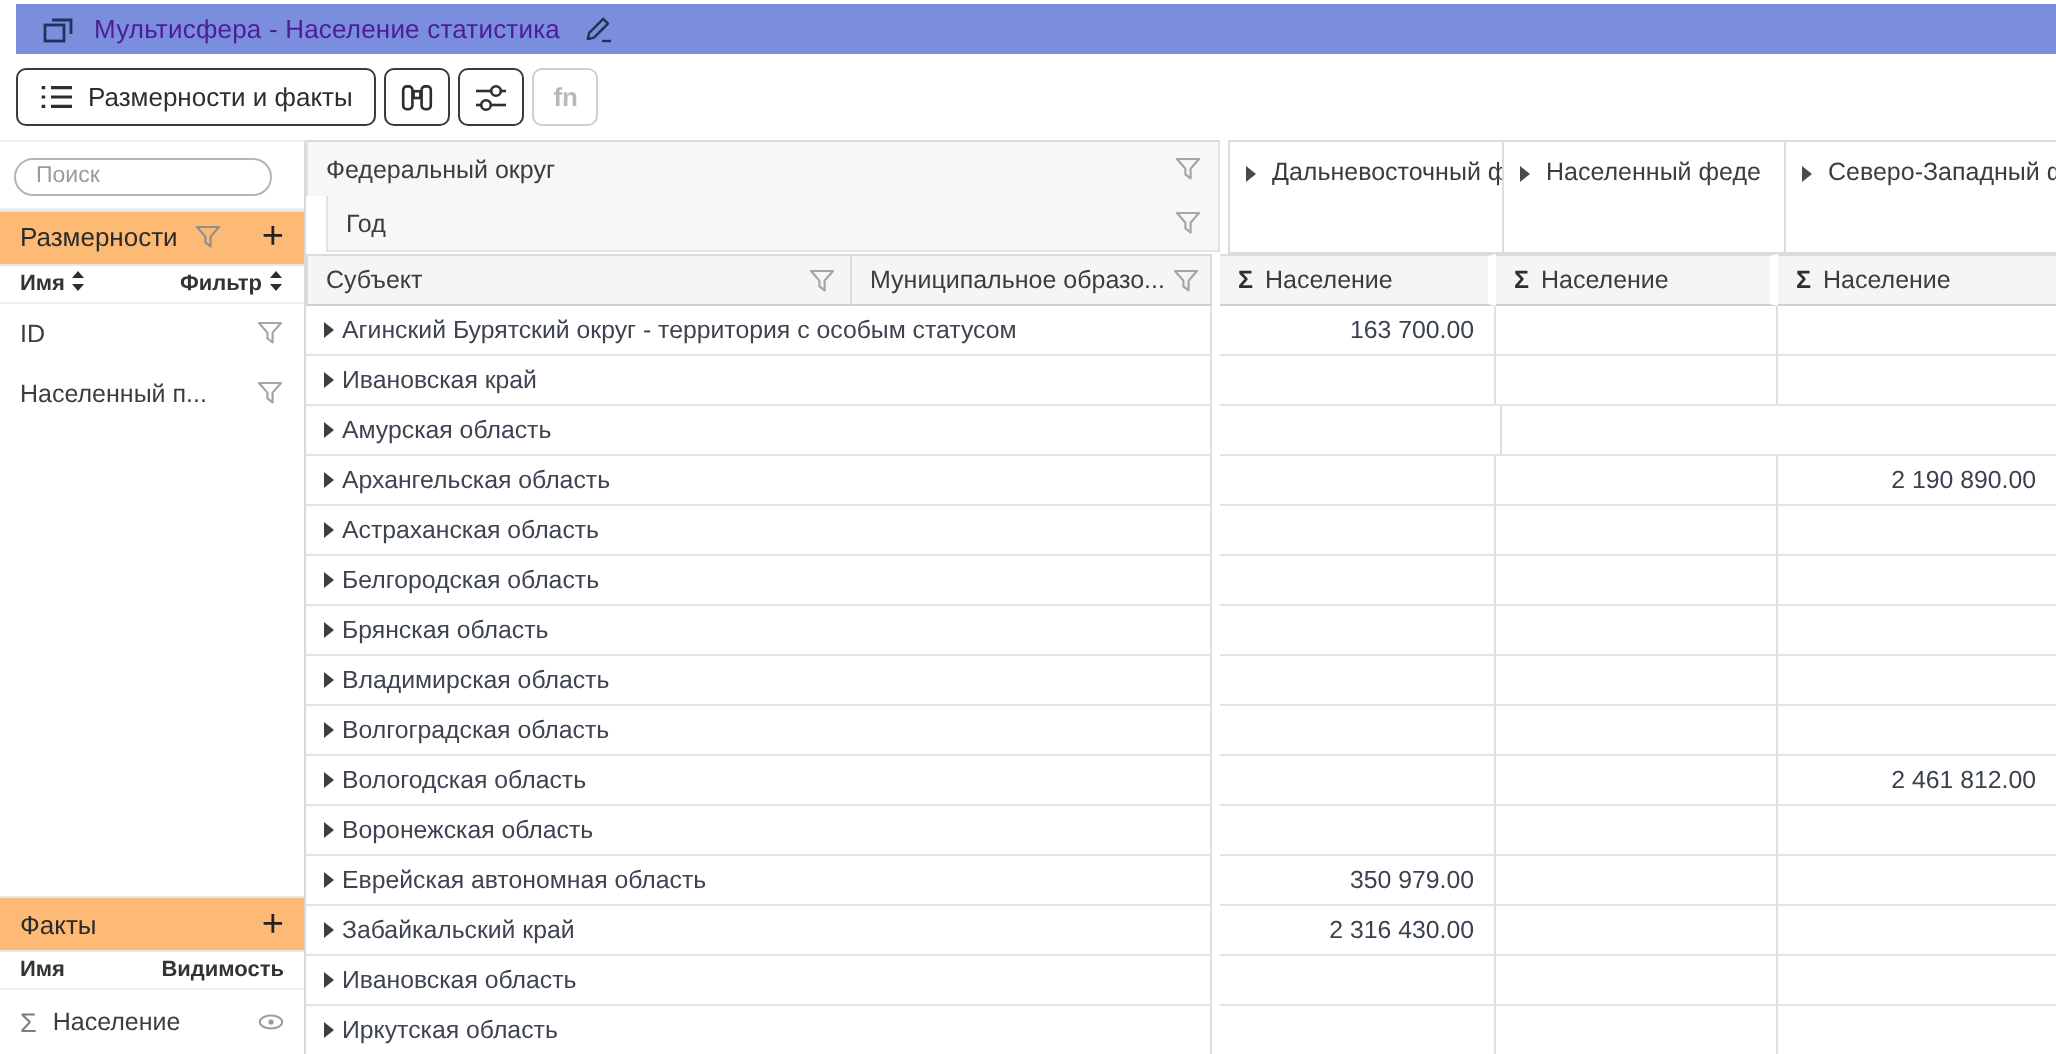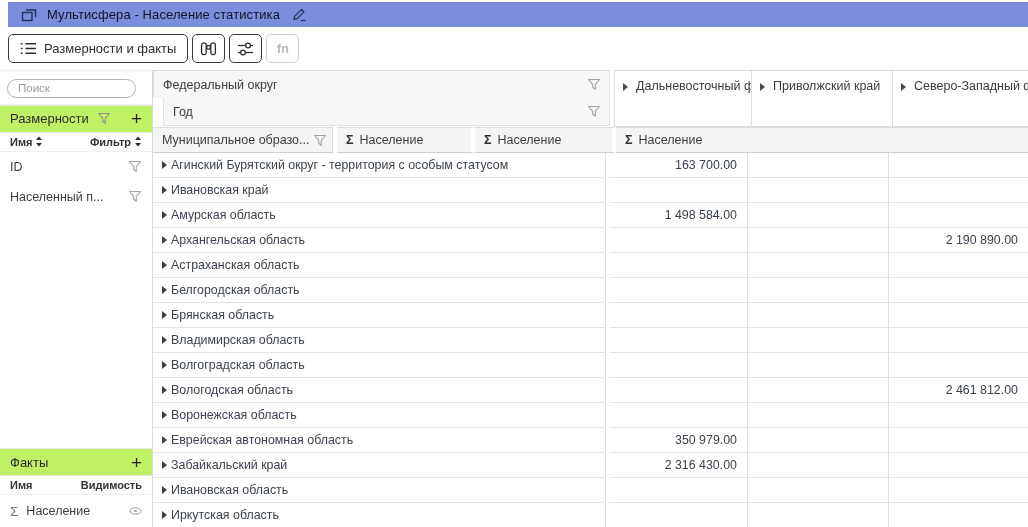--- a/index.html
+++ b/index.html
@@ -3,21 +3,21 @@
 <meta charset="utf-8">
 <style>
   * { box-sizing: border-box; margin: 0; padding: 0; }
   html, body { width: 1028px; height: 527px; overflow: hidden; background: #fff;
     font-family: "Liberation Sans", sans-serif; color: #3c3c3c; }
 
   
   .titlebar { position: absolute; left: 8px; top: 2px; right: 0; height: 25px;
     background: #7a8edd; display: flex; align-items: center; gap: 9px; padding: 0 8px; }
   .titlebar .win-icon { display: flex; margin-left: 4px; }
-  .titlebar .title { font-size: 13px; color: #0f172a; letter-spacing: .1px; }
+  .titlebar .title { font-size: 13px; color: #4c1d95; letter-spacing: .1px; }
   .titlebar .pencil { display: flex; margin-left: 2px; cursor: pointer; }
 
   
   .toolbar { position: absolute; left: 0; top: 27px; right: 0; height: 43px;
     background: #fff; display: flex; align-items: center; padding-left: 8px; gap: 4px; }
   .tbtn { display: inline-flex; align-items: center; justify-content: center; gap: 7px;
     height: 29px; border: 1.4px solid #3a3a3a; border-radius: 5px; background: #fff;
     font-family: inherit; font-size: 13px; color: #2e2e2e; padding: 0 11px; cursor: pointer; }
   .tbtn.icon-only { width: 33px; padding: 0; font-weight: bold; }
   .tbtn.disabled { border-color: #cfcfcf; color: #b9b9b9; cursor: default; font-size: 13px; }
@@ -25,21 +25,21 @@
   
   .main { position: absolute; left: 0; top: 70px; width: 1028px; height: 457px; display: flex; }
 
   
   .sidebar { width: 153px; border-right: 1px solid #d9d9d9; border-top: 1px solid #ededed;
     display: flex; flex-direction: column; background: #fff; }
   .search-wrap { padding: 7px 16px 6px 7px; border-bottom: 1px solid #ededed; }
   .search-input { width: 100%; height: 19px; border: 1px solid #b5b5b5; border-radius: 10px;
     padding: 0 10px; font-family: inherit; font-size: 11.5px; color: #444; outline: none; }
   .search-input::placeholder { color: #9b9b9b; }
-  .side-sec-head { height: 28px; background: #bef264; border-top: 1px solid #e6e6e6;
+  .side-sec-head { height: 28px; background: #fdba74; border-top: 1px solid #e6e6e6;
     border-bottom: 1px solid #e6e6e6; display: flex; align-items: center; padding: 0 10px 0 10px;
     font-size: 13px; color: #2b2b2b; }
   .side-sec-head .sec-title { flex: 0 0 auto; }
   .side-sec-head .funnel { margin-left: 8px; }
   .side-sec-head .plus { margin-left: auto; font-size: 19px; font-weight: 400; color: #222;
     line-height: 1; cursor: pointer; }
   .side-cols { height: 19px; display: flex; align-items: center; padding: 0 10px;
     border-bottom: 1px solid #efefef; font-size: 11px; font-weight: bold; color: #333; }
   .side-cols .c2 { margin-left: auto; }
   .sorticon { display: inline-block; vertical-align: -1px; margin-left: 3px; }
@@ -258,30 +258,38 @@
         </div>
       </div>
       <div class="hgap"></div>
       <div class="groups">
         <div class="gcell g1">
           <span class="tri"></span>
           <span>Дальневосточный ф</span>
         </div>
         <div class="gcell g2">
           <span class="tri"></span>
-          <span>Приволжский край</span>
+          <span>Населенный феде</span>
         </div>
         <div class="gcell g3">
           <span class="tri"></span>
           <span>Северо-Западный ф</span>
         </div>
       </div>
     </div>
 
     <div class="head-cols">
+      <div class="hc hc-subj">
+        <span>Субъект</span>
+        <span class="funnel">
+          <svg width="14" height="13" viewBox="0 0 14 13">
+              <path d="M1.5 1.5 h11 L8.3 6.3 v4.9 L5.7 9.2 V6.3z" fill="none" stroke="#a5a5a5" stroke-width="1.1" stroke-linejoin="round"></path>
+            </svg>
+        </span>
+      </div>
       <div class="hc hc-muni">
         <span>Муниципальное образо...</span>
         <span class="funnel">
           <svg width="14" height="13" viewBox="0 0 14 13">
               <path d="M1.5 1.5 h11 L8.3 6.3 v4.9 L5.7 9.2 V6.3z" fill="none" stroke="#a5a5a5" stroke-width="1.1" stroke-linejoin="round"></path>
             </svg>
         </span>
       </div>
       <div class="hgap"></div>
       <div class="hc hc-m1">
@@ -320,21 +328,20 @@
     <div class="cell val v2"></div>
     <div class="cell val v3"></div>
   </div>
 
   <div class="trow">
     <div class="cell name-cell">
       <span class="tri"></span>
       <span class="rname">Амурская область</span>
     </div>
     <div class="vgap"></div>
-    <div class="cell val v1">1 498 584.00</div>
     <div class="cell val v2"></div>
     <div class="cell val v3"></div>
   </div>
 
   <div class="trow">
     <div class="cell name-cell">
       <span class="tri"></span>
       <span class="rname">Архангельская область</span>
     </div>
     <div class="vgap"></div>

